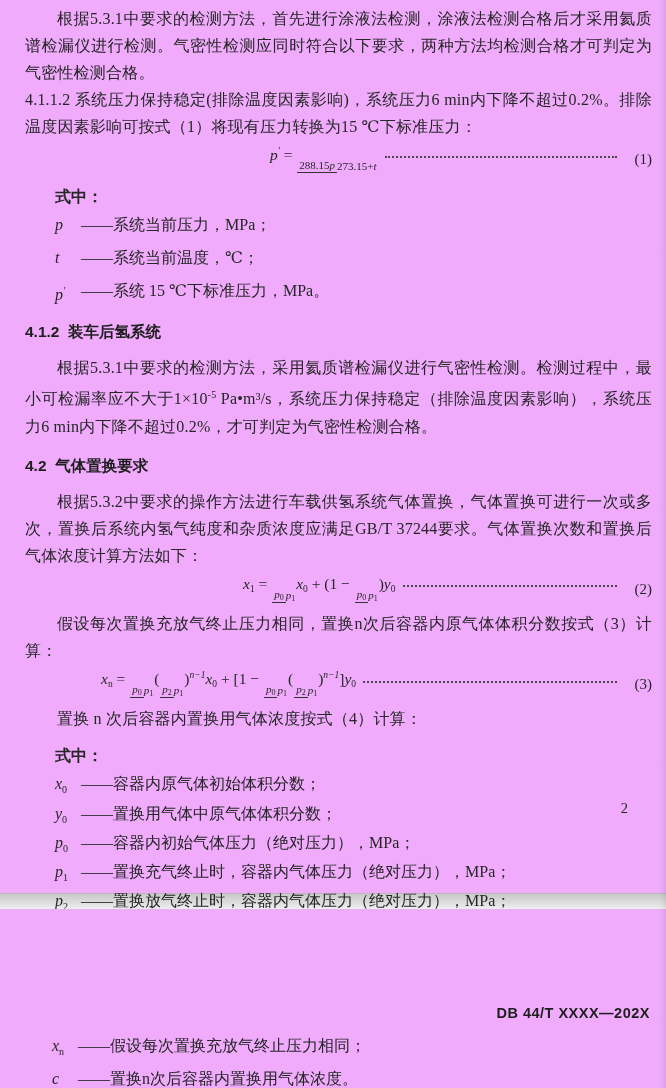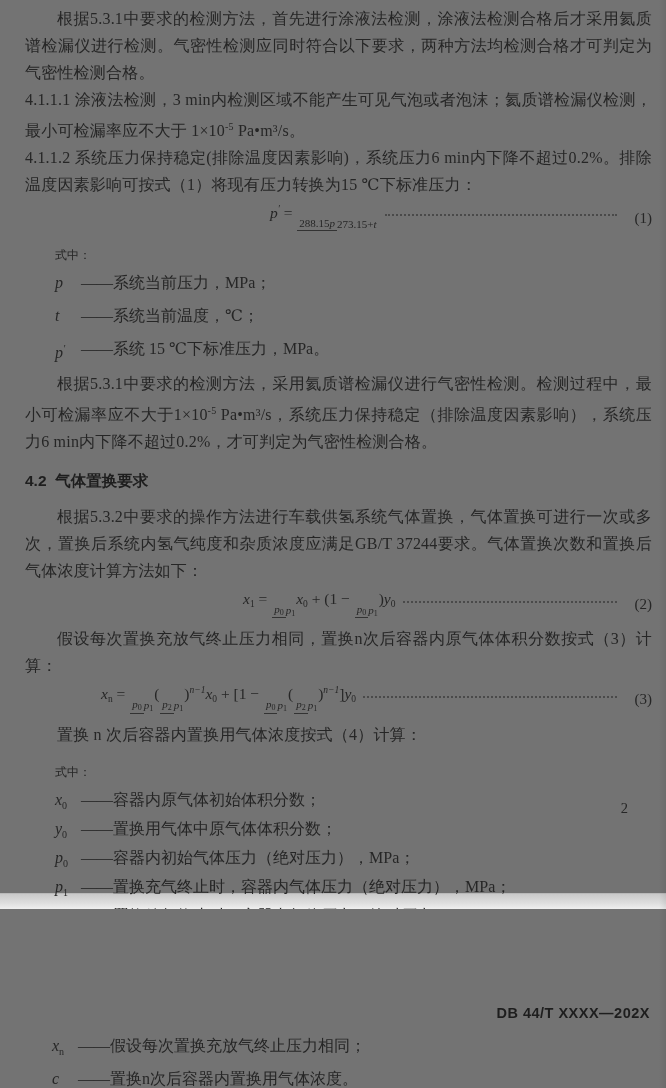--- a/index.html
+++ b/index.html
@@ -1,21 +1,21 @@
 <!DOCTYPE html>
 <html><head>
 <meta charset="utf-8">
 <style>
   html,body{margin:0;padding:0;background:#ffffff;}
   .viewer{position:relative;width:666px;height:1088px;overflow:hidden;background:#ffffff;
     font-family:"Liberation Serif","DejaVu Serif",serif;color:#262626;}
   .edge-shade{position:absolute;top:0;right:0;width:7px;height:100%;
     background:linear-gradient(90deg,rgba(0,0,0,0) 0%,rgba(0,0,0,0.07) 100%);z-index:5;}
   
-  .page{position:relative;background:#737373;box-sizing:border-box;}
+  .page{position:relative;background:#f0abfc;box-sizing:border-box;}
   .page1{height:893px;padding:5px 14px 0 25px;}
   .separator{height:15px;border-top:1px solid #b9b9b9;
     background:linear-gradient(180deg,#c9c9c9 0%,#d2d2d2 25%,#dedede 60%,#efefef 100%);}
   .page2{height:184px;padding:0 14px 0 25px;}
   
   .body-text{margin:0;font-size:16px;line-height:27px;text-align:justify;letter-spacing:0.2px;}
   .indent{text-indent:2em;}
   .heading{margin:14px 0 10px 0;font-size:15.5px;line-height:24px;font-weight:bold;
     font-family:"Liberation Sans","DejaVu Sans",sans-serif;white-space:pre-wrap;color:#1e1e1e;}
   sup,sub{font-size:10px;}
@@ -31,21 +31,21 @@
   .frac .fd{padding-top:1px;display:block;}
   .frac i{font-style:italic;}
   .frac sub{font-size:8px;vertical-align:-2px;}
   .eq1 .eq-body{margin-left:245px;}
   .eq2 .eq-body{margin-left:218px;}
   .eq3 .eq-body{margin-left:76px;}
   .eq4 .eq-body{margin-left:258px;}
   .eq-dots{flex:1;height:0;border-top:2px dotted #4a4a4a;margin:0 7px 6px 7px;}
   .eq-no{flex:none;font-size:15px;width:28px;text-align:right;}
   
-  .where-label{margin:13px 0 6px 0;padding-left:30px;font-size:12px;line-height:22px;}
+  .where-label{margin:13px 0 6px 0;padding-left:30px;font-size:16px;line-height:22px;font-weight:bold;}
   .def-row{display:flex;padding-left:30px;font-size:16px;line-height:22px;margin:5px 0;}
   .def-row.tight{margin:2px 0;line-height:21px;}
   .def-sym{flex:none;width:26px;font-style:italic;
     font-family:"Liberation Serif","DejaVu Serif",serif;}
   .def-sym sub{font-size:10px;font-style:normal;}
   .def-sym sup{font-size:10px;}
   .def-text{flex:1;}
   .pagenum{position:absolute;top:800px;right:38px;font-size:14.5px;}
   
   .doc-header{margin:0;padding-top:96px;text-align:right;padding-right:2px;
@@ -58,21 +58,20 @@
 </style>
 </head>
 <body>
 
 <div class="viewer">
 
   <section class="page page1">
 
     <p class="body-text indent">根据5.3.1中要求的检测方法，首先进行涂液法检测，涂液法检测合格后才采用氦质谱检漏仪进行检测。气密性检测应同时符合以下要求，两种方法均检测合格才可判定为气密性检测合格。</p>
 
-    <p class="body-text"><span>4.1.1.1 涂液法检测，3 min内检测区域不能产生可见气泡或者泡沫；氦质谱检漏仪检测，最小可检漏率应不大于 1×10</span><sup>-5</sup><span> Pa•m³/s。</span></p>
 
     <p class="body-text">4.1.1.2 系统压力保持稳定(排除温度因素影响)，系统压力6 min内下降不超过0.2%。排除温度因素影响可按式（1）将现有压力转换为15 ℃下标准压力：</p>
 
     <div class="eq-row eq1">
       <span class="eq-body"><i>p</i><sup>′</sup><span> = </span><span class="frac">
             <span class="fn">288.15<i>p</i></span>
             <span class="fd">273.15+<i>t</i></span>
           </span></span>
       <span class="eq-dots"></span>
       <span class="eq-no">(1)</span>
@@ -86,20 +85,21 @@
     </div>
     <div class="def-row">
       <span class="def-sym"><i>t</i><sub></sub></span>
       <span class="def-text">——系统当前温度，℃；</span>
     </div>
     <div class="def-row">
       <span class="def-sym"><i>p</i><sup>′</sup></span>
       <span class="def-text">——系统 15 ℃下标准压力，MPa。</span>
     </div>
 
+    <h4 class="heading">4.1.2  装车后氢系统</h4>
 
     <p class="body-text indent"><span>根据5.3.1中要求的检测方法，采用氦质谱检漏仪进行气密性检测。检测过程中，最小可检漏率应不大于1×10</span><sup>-5</sup><span> Pa•m³/s，系统压力保持稳定（排除温度因素影响），系统压力6 min内下降不超过0.2%，才可判定为气密性检测合格。</span></p>
 
     <h4 class="heading">4.2  气体置换要求</h4>
 
     <p class="body-text indent">根据5.3.2中要求的操作方法进行车载供氢系统气体置换，气体置换可进行一次或多次，置换后系统内氢气纯度和杂质浓度应满足GB/T 37244要求。气体置换次数和置换后气体浓度计算方法如下：</p>
 
     <div class="eq-row eq2">
       <span class="eq-body"><i>x</i><sub>1</sub><span> = </span><span class="frac">
             <span class="fn"><i>p</i><sub>0</sub></span>

